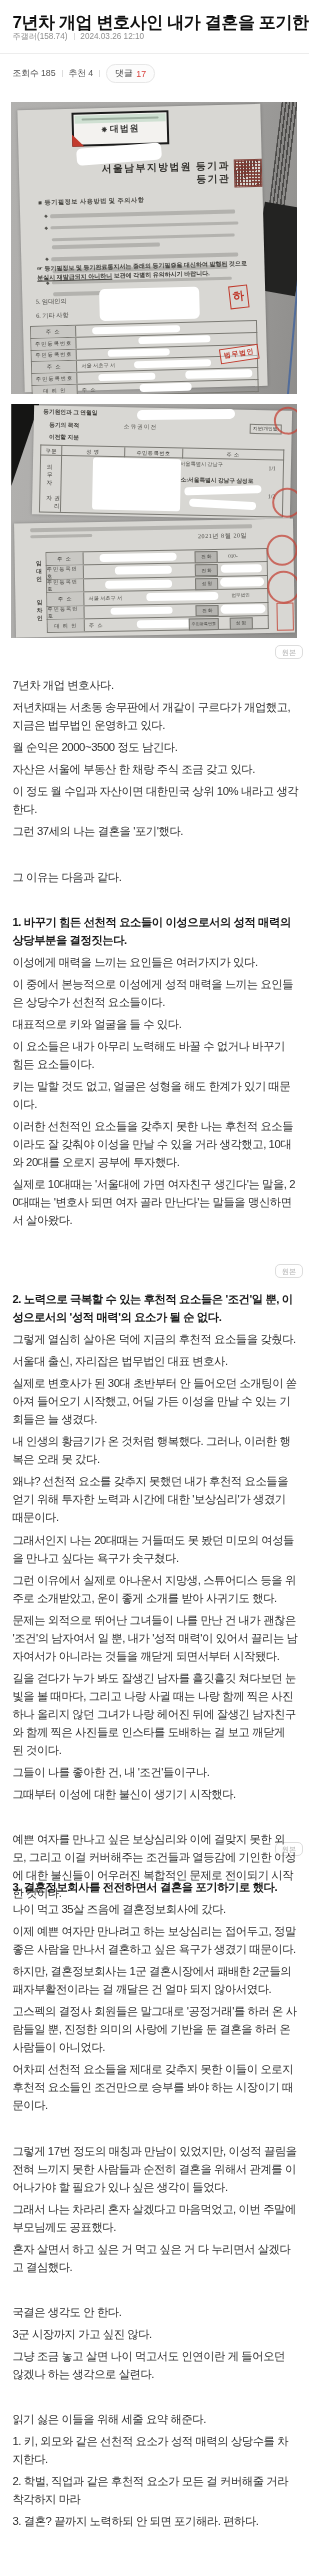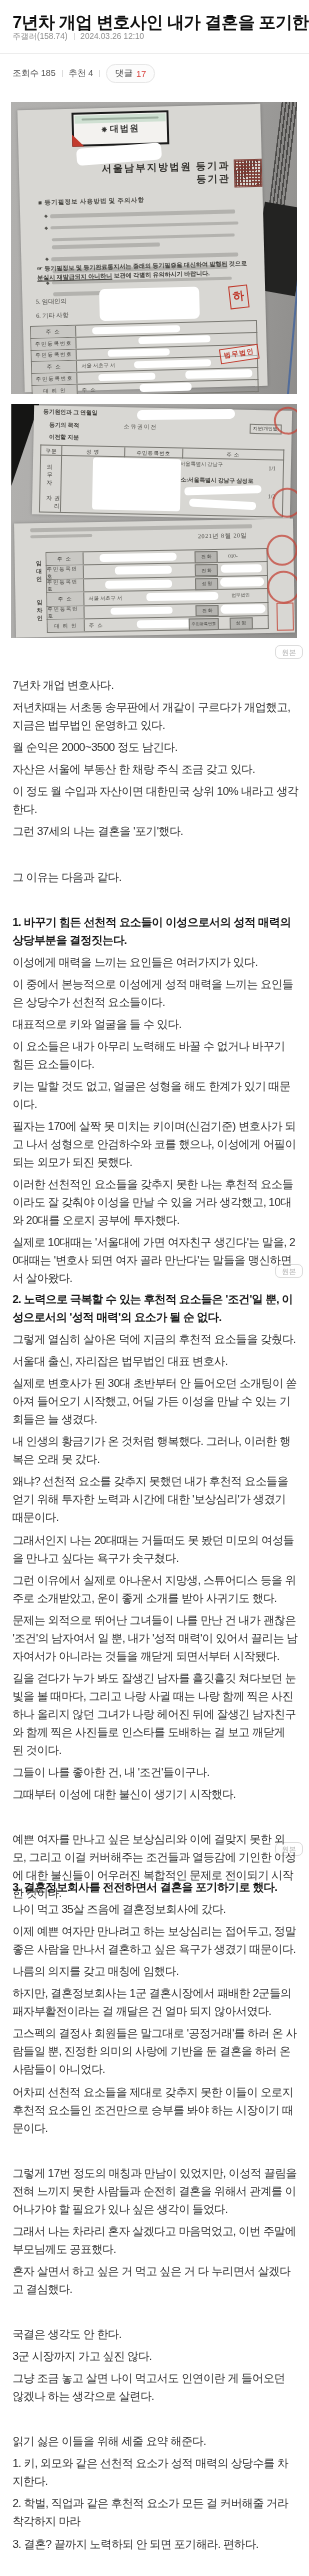--- a/index.html
+++ b/index.html
@@ -322,21 +322,20 @@
       <p class="para">그런 37세의 나는 결혼을 '포기'했다.</p>
       <div class="gap"></div>
       <p class="para">그 이유는 다음과 같다.</p>
       <div class="gap"></div>
       <p class="heading">1. 바꾸기 힘든 선천적 요소들이 이성으로서의 성적 매력의 상당부분을 결정짓는다.</p>
       <p class="para">이성에게 매력을 느끼는 요인들은 여러가지가 있다.</p>
       <p class="para">이 중에서 본능적으로 이성에게 성적 매력을 느끼는 요인들은 상당수가 선천적 요소들이다.</p>
       <p class="para">대표적으로 키와 얼굴을 들 수 있다.</p>
       <p class="para">이 요소들은 내가 아무리 노력해도 바꿀 수 없거나 바꾸기 힘든 요소들이다.</p>
       <p class="para">키는 말할 것도 없고, 얼굴은 성형을 해도 한계가 있기 때문이다.</p>
-      <p class="para">필자는 170에 살짝 못 미치는 키이며(신검기준) 변호사가 되고 나서 성형으로 안검하수와 코를 했으나, 이성에게 어필이 되는 외모가 되진 못했다.</p>
       <p class="para">이러한 선천적인 요소들을 갖추지 못한 나는 후천적 요소들이라도 잘 갖춰야 이성을 만날 수 있을 거라 생각했고, 10대와 20대를 오로지 공부에 투자했다.</p>
       <p class="para">실제로 10대때는 '서울대에 가면 여자친구 생긴다'는 말을, 20대때는 '변호사 되면 여자 골라 만난다'는 말들을 맹신하면서 살아왔다.</p>
     </div>
   <div id="block2" class="abs tblock">
       <p class="heading">2. 노력으로 극복할 수 있는 후천적 요소들은 '조건'일 뿐, 이성으로서의 '성적 매력'의 요소가 될 순 없다.</p>
       <p class="para">그렇게 열심히 살아온 덕에 지금의 후천적 요소들을 갖췄다.</p>
       <p class="para">서울대 출신, 자리잡은 법무법인 대표 변호사.</p>
       <p class="para">실제로 변호사가 된 30대 초반부터 안 들어오던 소개팅이 쏟아져 들어오기 시작했고, 어딜 가든 이성을 만날 수 있는 기회들은 늘 생겼다.</p>
       <p class="para">내 인생의 황금기가 온 것처럼 행복했다. 그러나, 이러한 행복은 오래 못 갔다.</p>
       <p class="para">왜냐? 선천적 요소를 갖추지 못했던 내가 후천적 요소들을 얻기 위해 투자한 노력과 시간에 대한 '보상심리'가 생겼기 때문이다.</p>
@@ -346,21 +345,20 @@
       <p class="para">길을 걷다가 누가 봐도 잘생긴 남자를 흘깃흘깃 쳐다보던 눈빛을 볼 때마다, 그리고 나랑 사귈 때는 나랑 함께 찍은 사진 하나 올리지 않던 그녀가 나랑 헤어진 뒤에 잘생긴 남자친구와 함께 찍은 사진들로 인스타를 도배하는 걸 보고 깨닫게 된 것이다.</p>
       <p class="para">그들이 나를 좋아한 건, 내 '조건'들이구나.</p>
       <p class="para">그때부터 이성에 대한 불신이 생기기 시작했다.</p>
       <div class="gap"></div>
       <p class="para">예쁜 여자를 만나고 싶은 보상심리와 이에 걸맞지 못한 외모, 그리고 이걸 커버해주는 조건들과 열등감에 기인한 이성에 대한 불신들이 어우러진 복합적인 문제로 전이되기 시작한 것이다.</p>
     </div>
   <div id="block3" class="abs tblock">
       <p class="heading">3. 결혼정보회사를 전전하면서 결혼을 포기하기로 했다.</p>
       <p class="para">나이 먹고 35살 즈음에 결혼정보회사에 갔다.</p>
       <p class="para">이제 예쁜 여자만 만나려고 하는 보상심리는 접어두고, 정말 좋은 사람을 만나서 결혼하고 싶은 욕구가 생겼기 때문이다.</p>
-      <p class="para">나름의 의지를 갖고 매칭에 임했다.</p>
       <p class="para">하지만, 결혼정보회사는 1군 결혼시장에서 패배한 2군들의 패자부활전이라는 걸 깨달은 건 얼마 되지 않아서였다.</p>
       <p class="para">고스펙의 결정사 회원들은 말그대로 '공정거래'를 하러 온 사람들일 뿐, 진정한 의미의 사랑에 기반을 둔 결혼을 하러 온 사람들이 아니었다.</p>
       <p class="para">어차피 선천적 요소들을 제대로 갖추지 못한 이들이 오로지 후천적 요소들인 조건만으로 승부를 봐야 하는 시장이기 때문이다.</p>
       <div class="gap"></div>
       <p class="para">그렇게 17번 정도의 매칭과 만남이 있었지만, 이성적 끌림을 전혀 느끼지 못한 사람들과 순전히 결혼을 위해서 관계를 이어나가야 할 필요가 있나 싶은 생각이 들었다.</p>
       <p class="para">그래서 나는 차라리 혼자 살겠다고 마음먹었고, 이번 주말에 부모님께도 공표했다.</p>
       <p class="para">혼자 살면서 하고 싶은 거 먹고 싶은 거 다 누리면서 살겠다고 결심했다.</p>
       <div class="gap"></div>
       <p class="para">국결은 생각도 안 한다.</p>
       <p class="para">3군 시장까지 가고 싶진 않다.</p>

